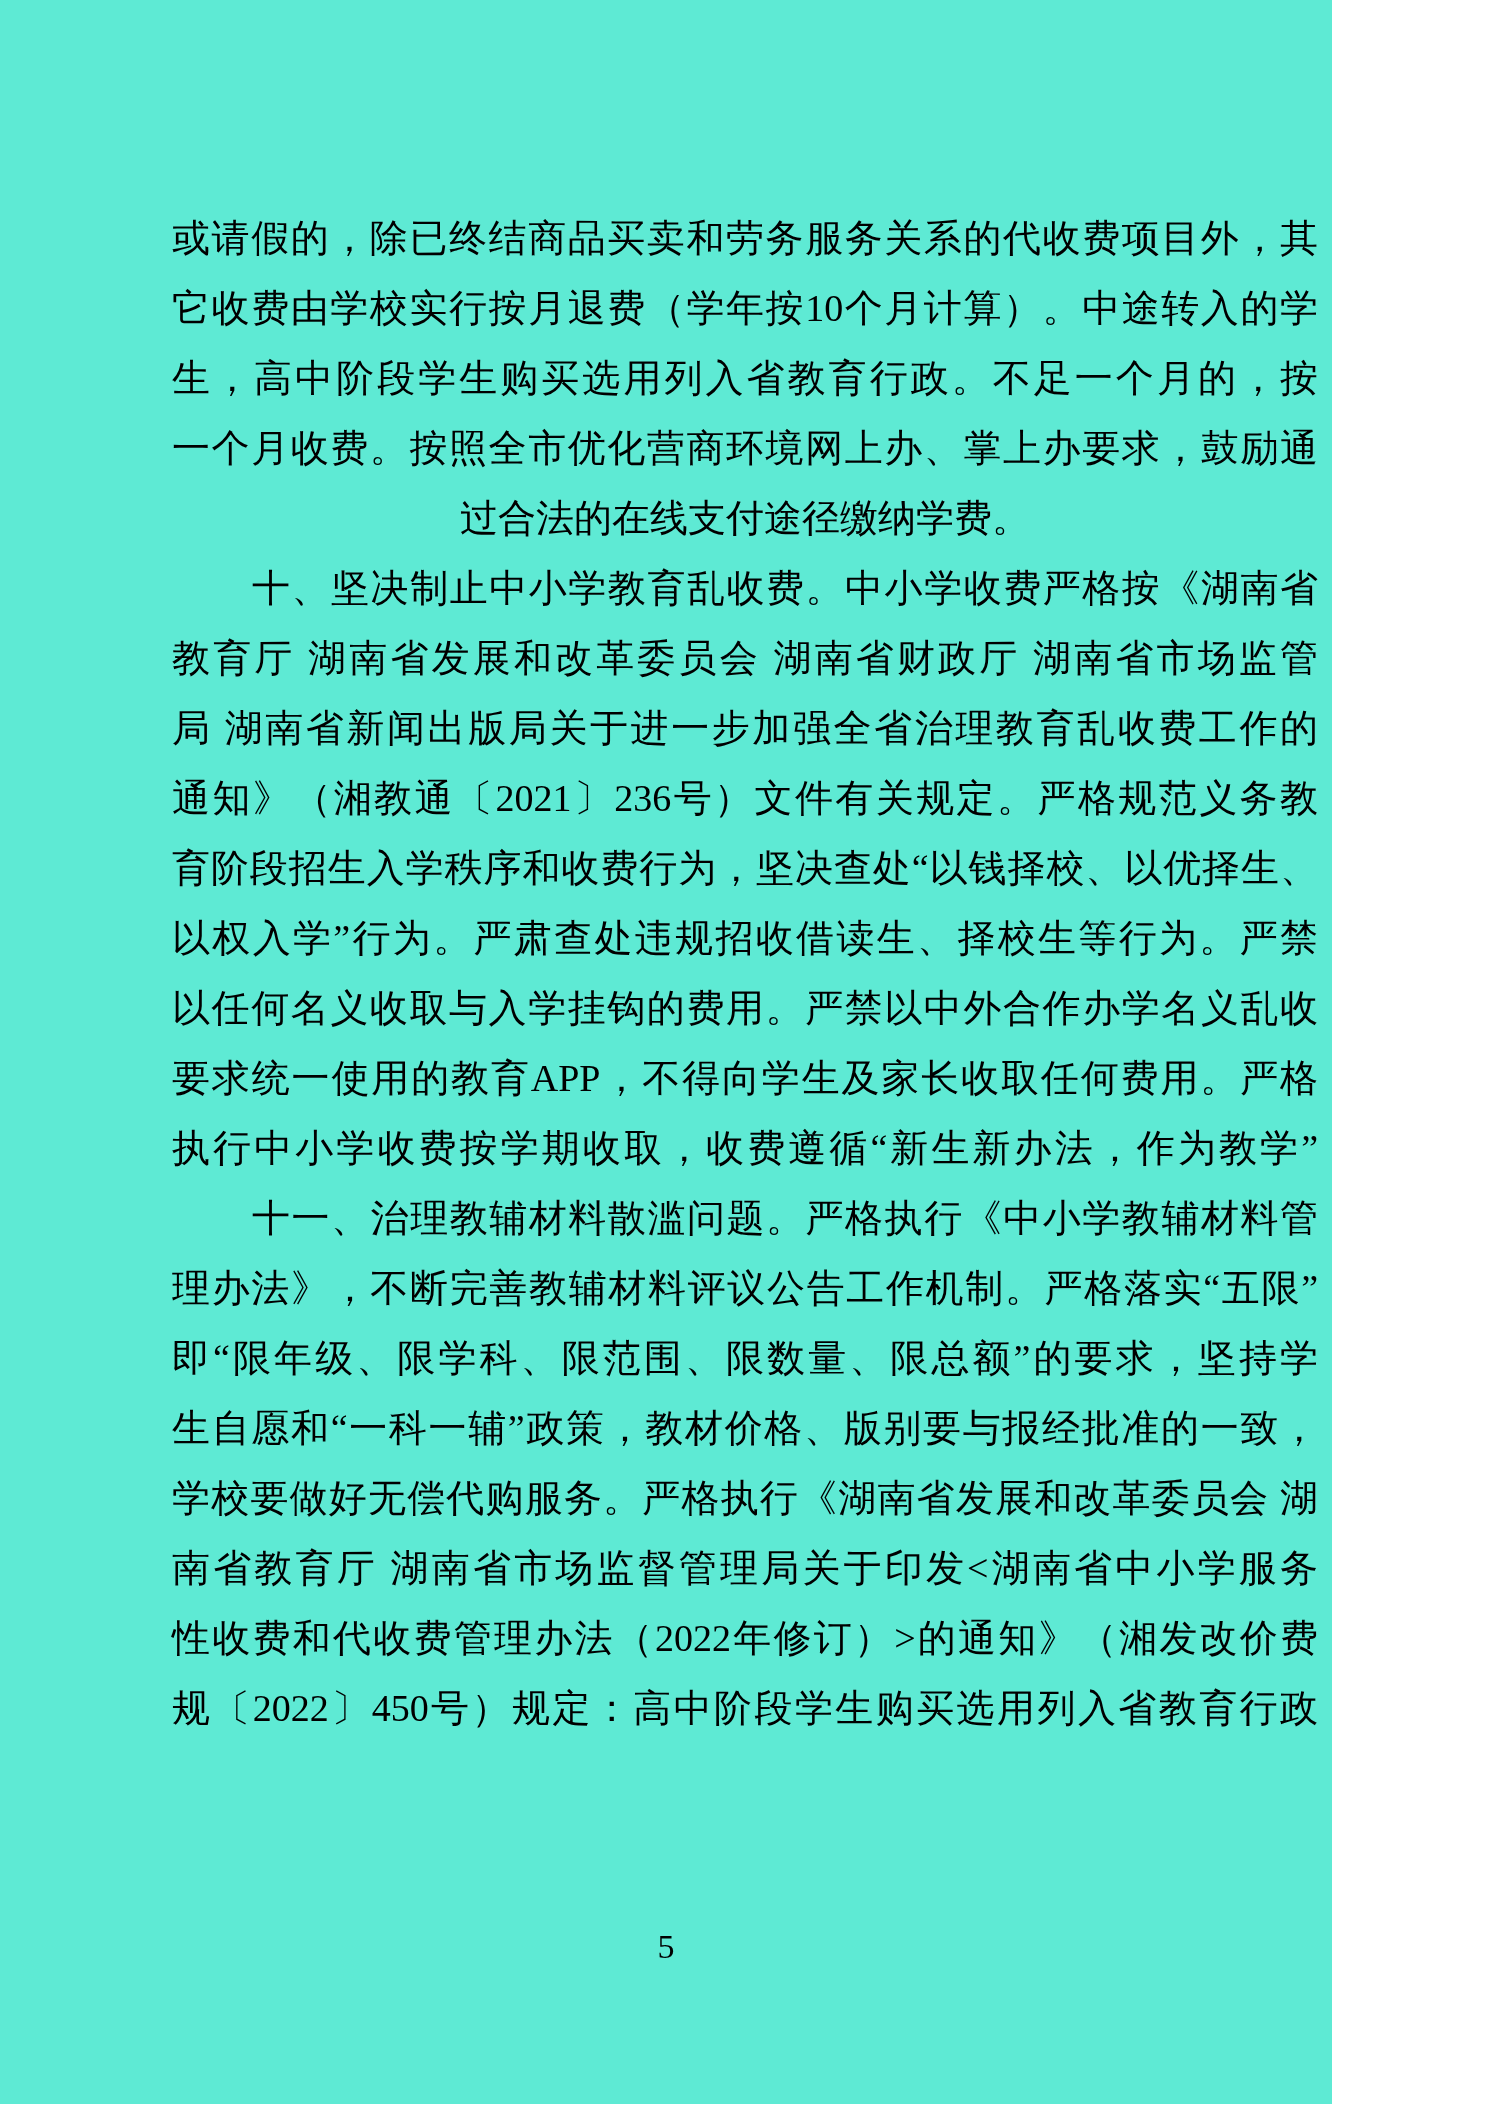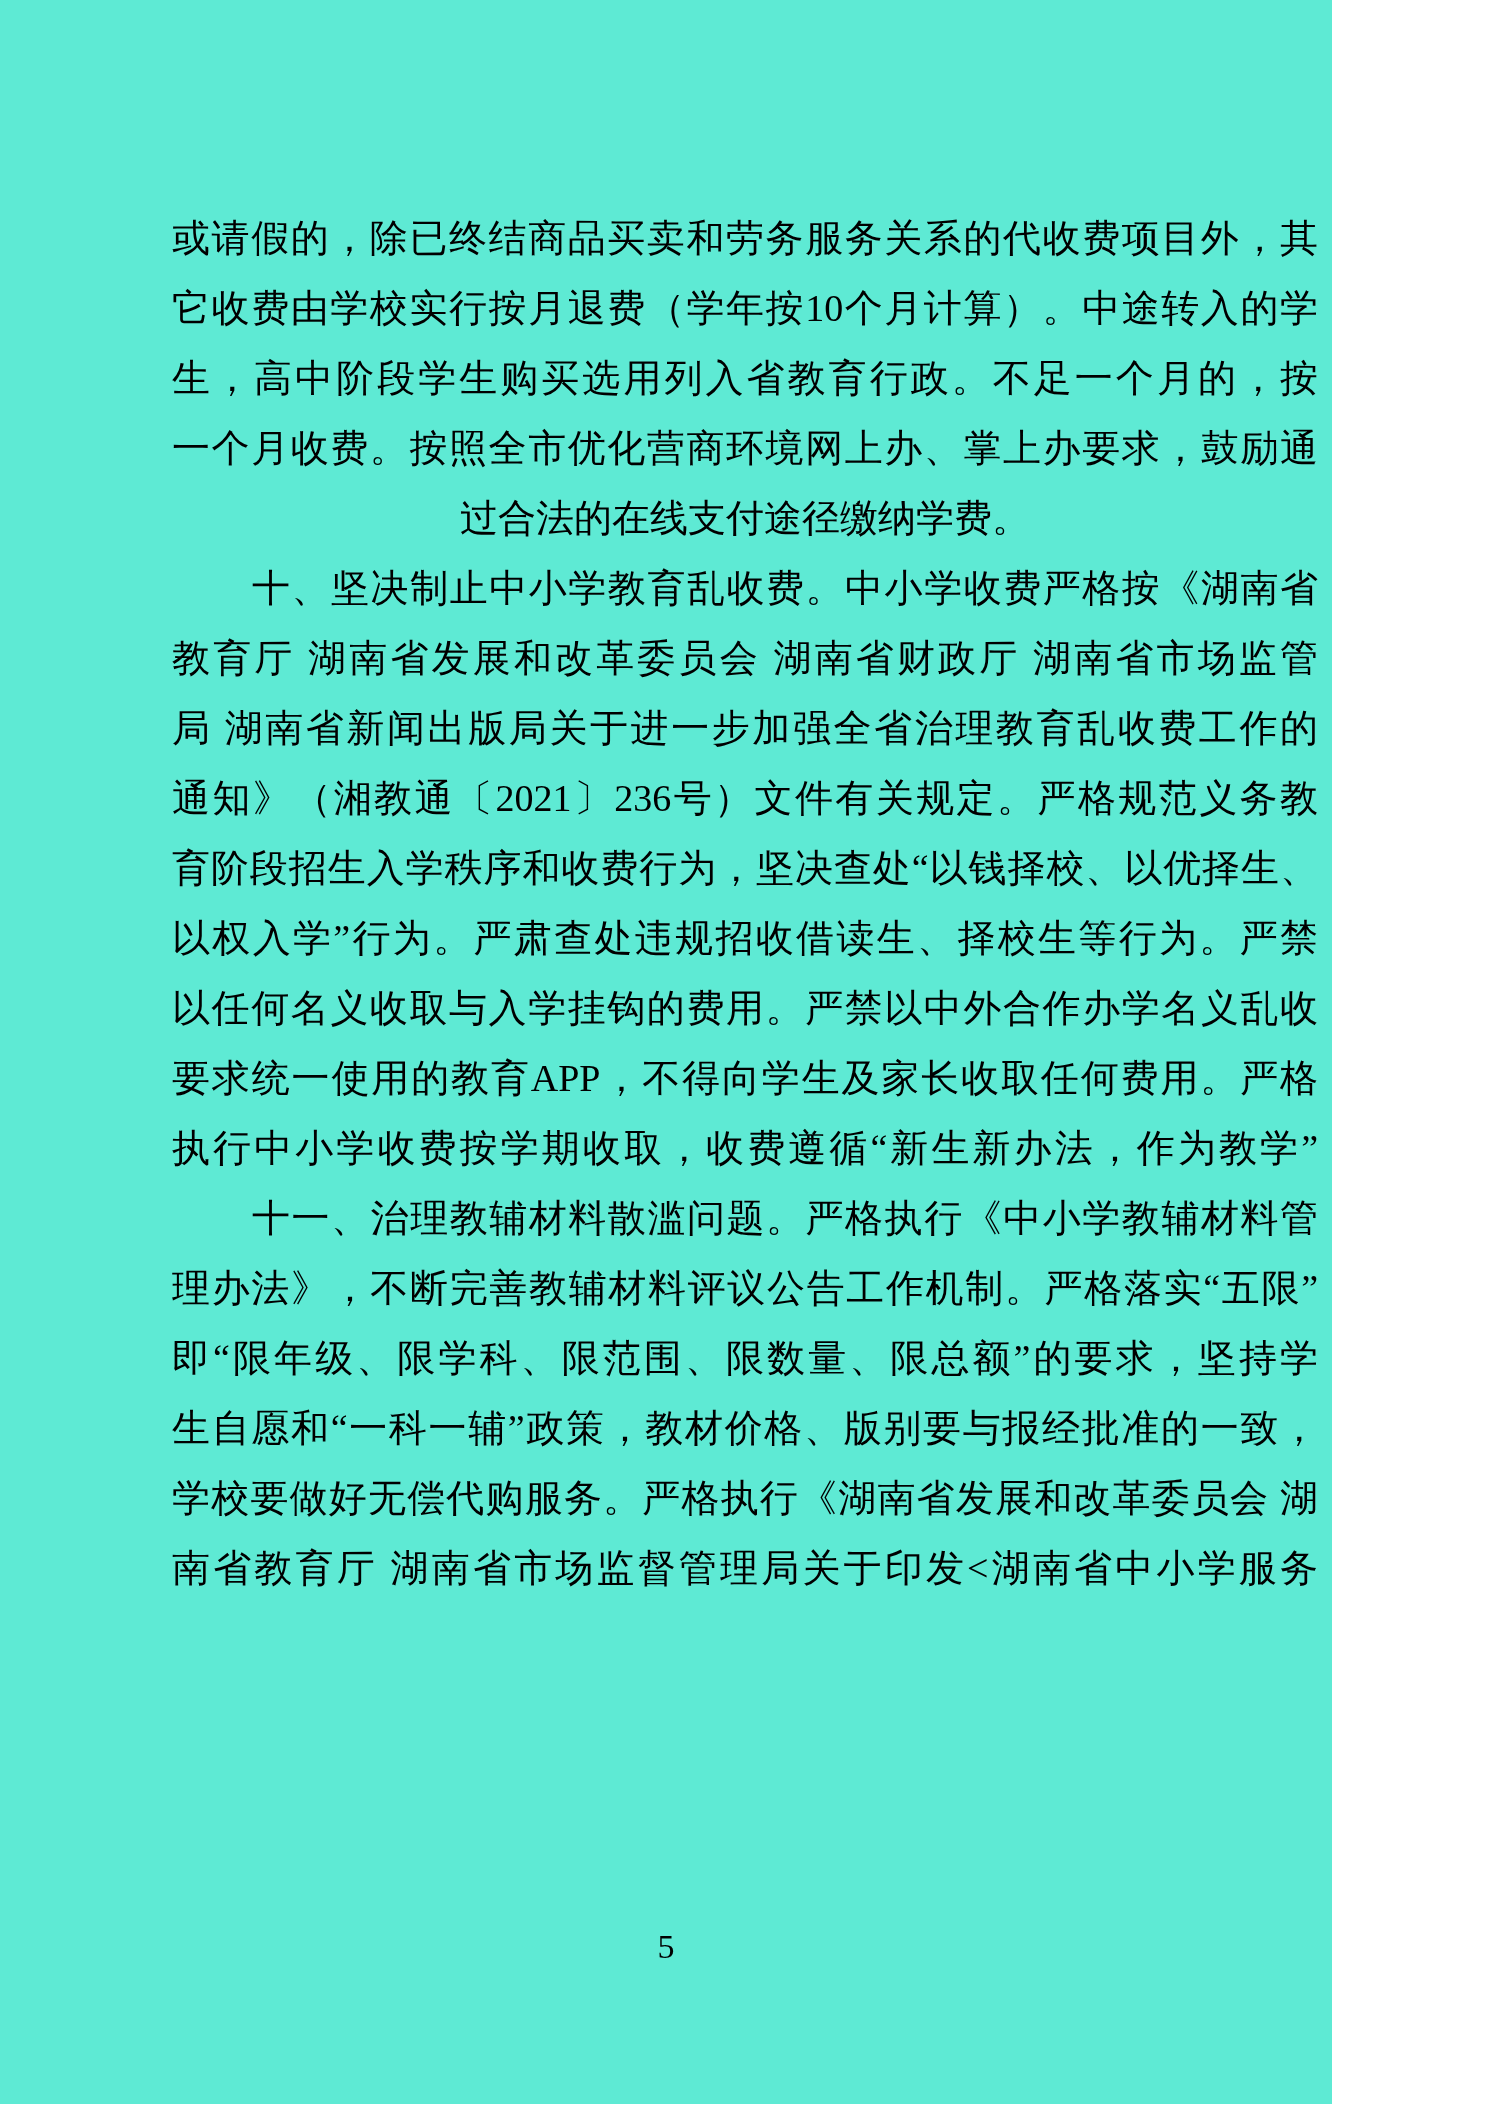--- a/index.html
+++ b/index.html
@@ -70,15 +70,17 @@
       <div class="doc-line justify">以权入学”行为。严肃查处违规招收借读生、择校生等行为。严禁</div>
       <div class="doc-line justify">以任何名义收取与入学挂钩的费用。严禁以中外合作办学名义乱收</div>
       <div class="doc-line justify">要求统一使用的教育APP，不得向学生及家长收取任何费用。严格</div>
       <div class="doc-line justify">执行中小学收费按学期收取，收费遵循“新生新办法，作为教学”</div>
       <div class="doc-line justify indent">十一、治理教辅材料散滥问题。严格执行《中小学教辅材料管</div>
       <div class="doc-line justify">理办法》，不断完善教辅材料评议公告工作机制。严格落实“五限”</div>
       <div class="doc-line justify">即“限年级、限学科、限范围、限数量、限总额”的要求，坚持学</div>
       <div class="doc-line justify">生自愿和“一科一辅”政策，教材价格、版别要与报经批准的一致，</div>
       <div class="doc-line justify">学校要做好无偿代购服务。严格执行《湖南省发展和改革委员会 湖</div>
       <div class="doc-line justify">南省教育厅 湖南省市场监督管理局关于印发&lt;湖南省中小学服务</div>
+      <div class="doc-line justify">性收费和代收费管理办法（2022年修订）&gt;的通知》（湘发改价费</div>
+      <div class="doc-line justify">规〔2022〕450号）规定：高中阶段学生购买选用列入省教育行政</div>
     </div>
   <div class="page-number">5</div>
 </div>
 
 </body></html>

